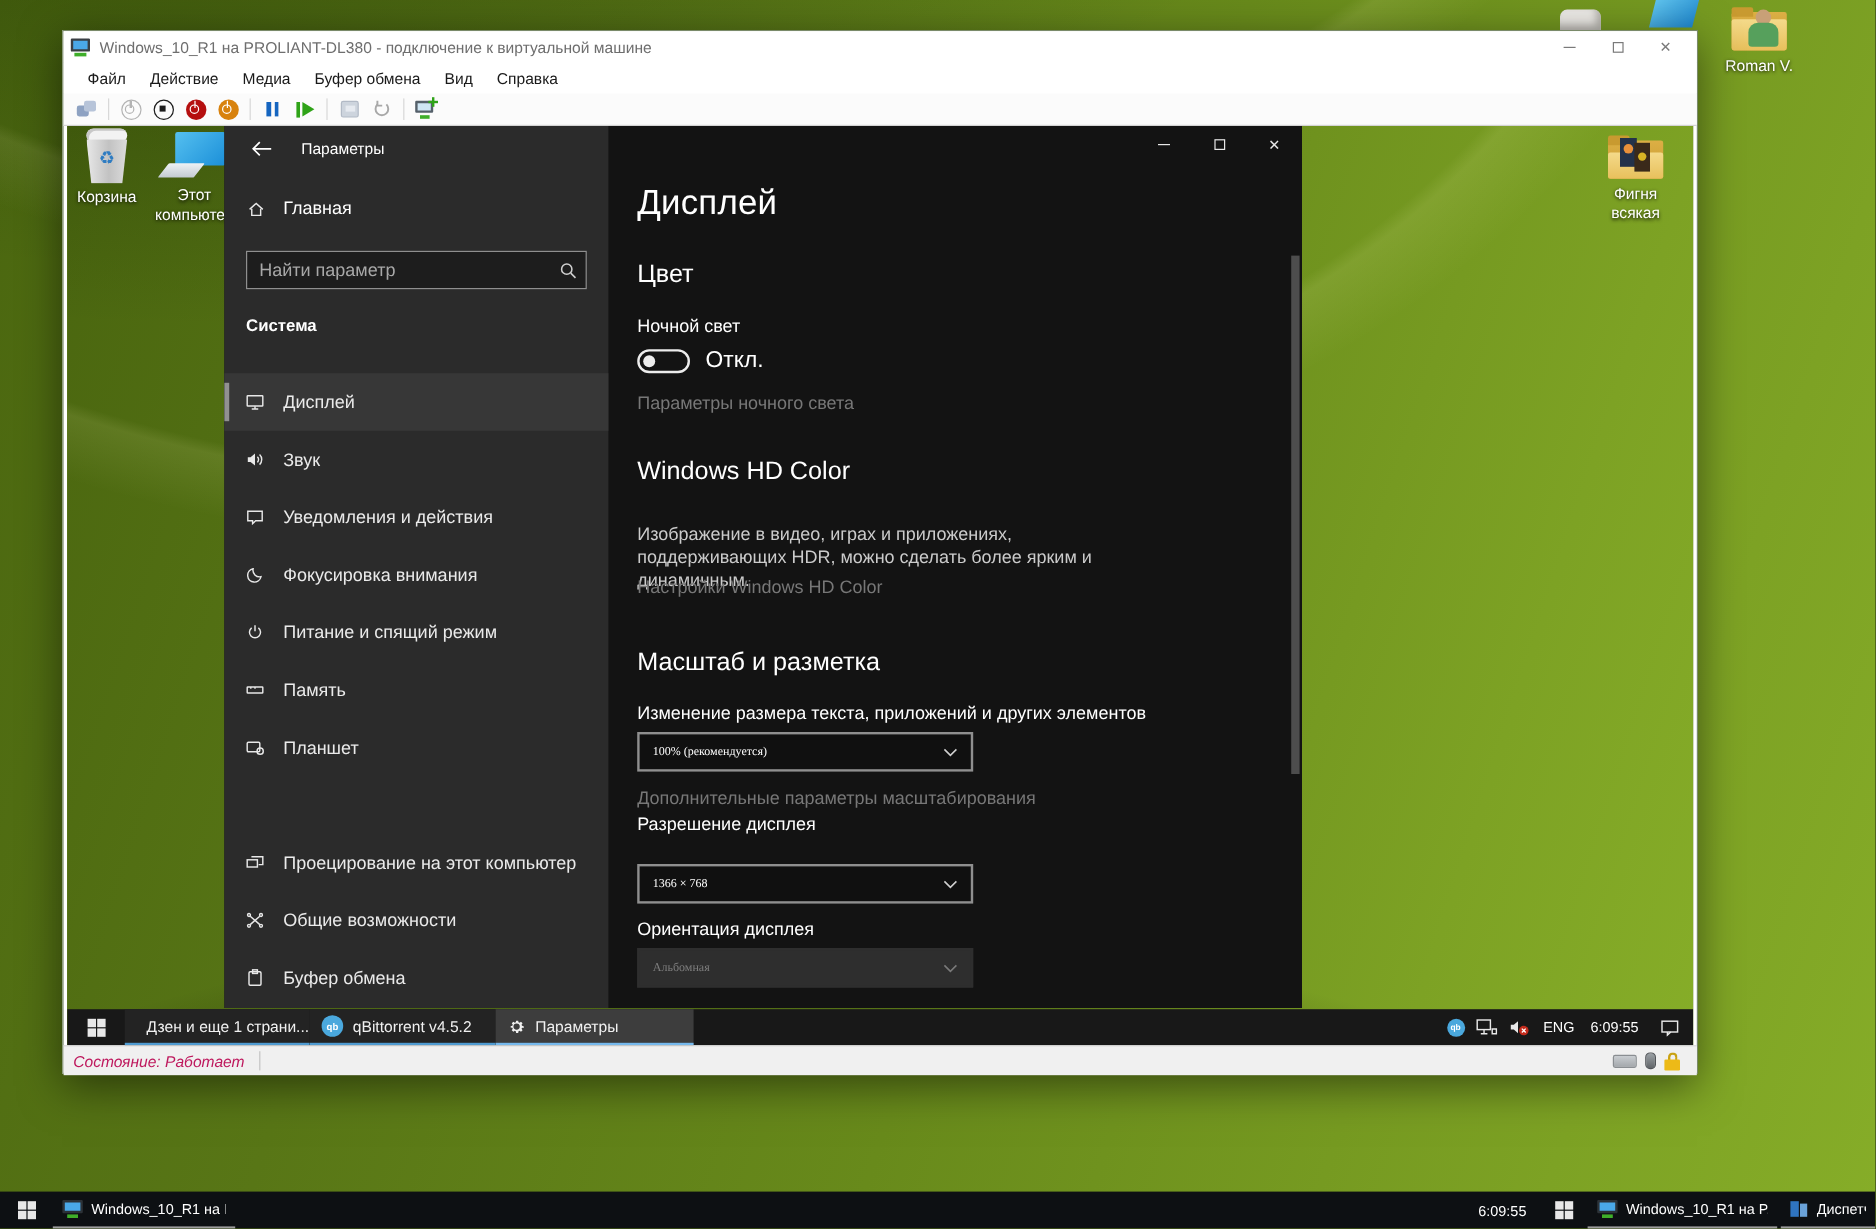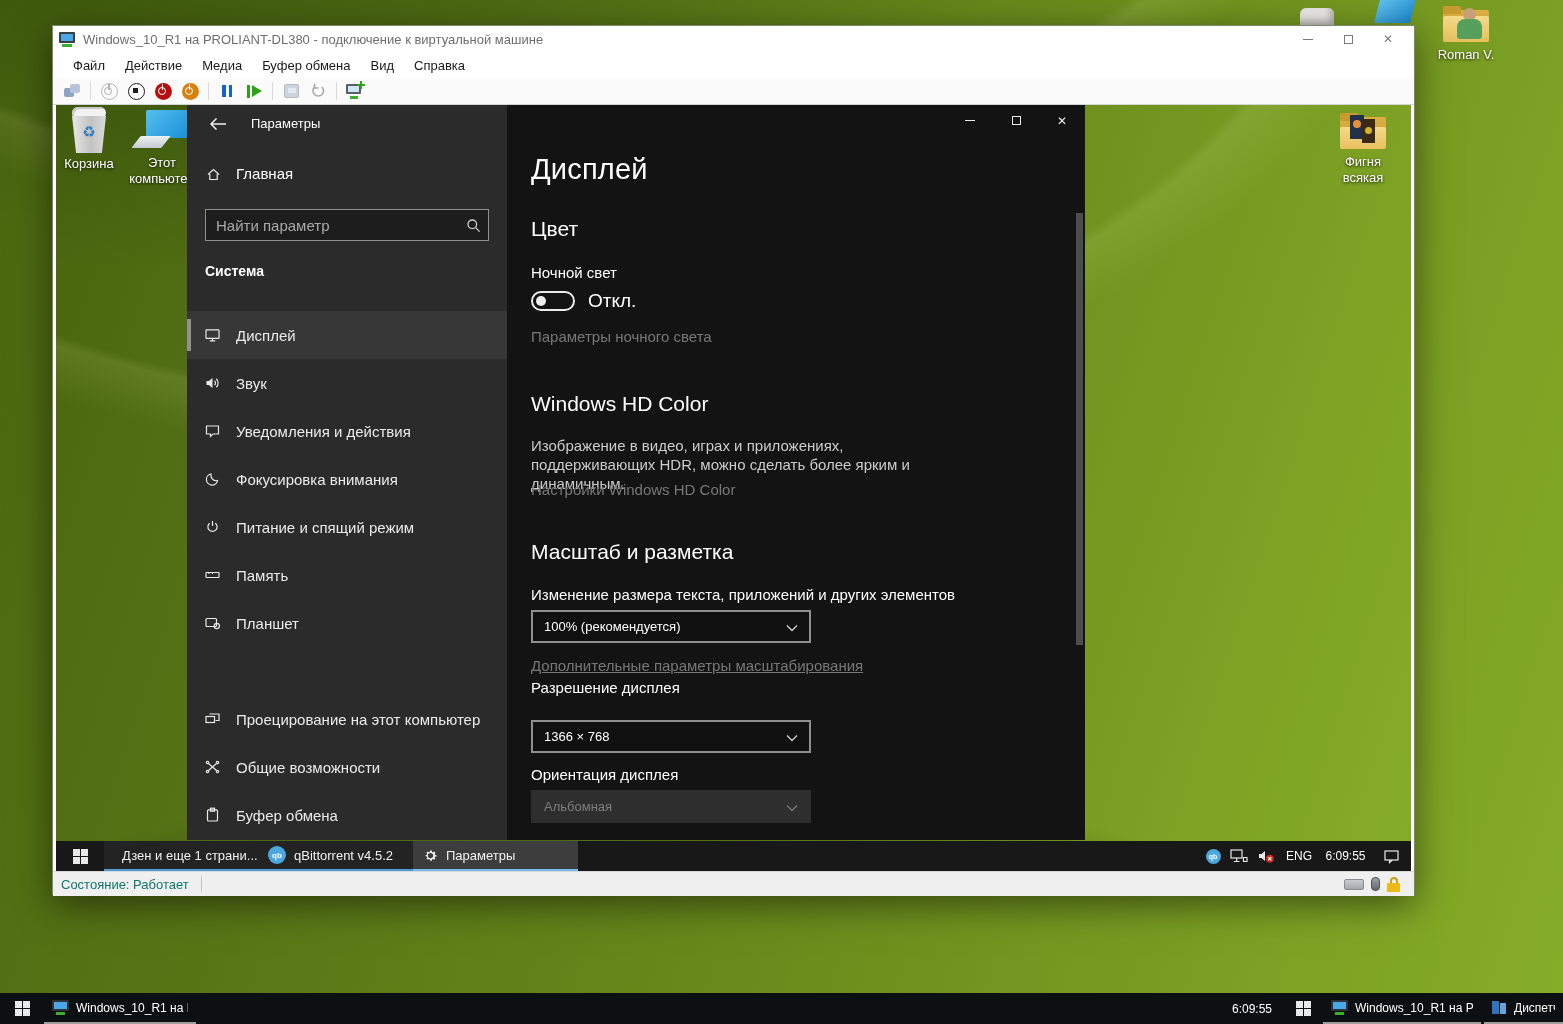--- a/index.html
+++ b/index.html
@@ -102,21 +102,21 @@
   .vt-btn.active { background:#3d3d3d; border-bottom-color:#76b9ed; }
   .edge-ico { width:18px; height:18px; border-radius:50%; background:radial-gradient(circle at 32% 32%, #8ae6d4 0%, #2bb3d8 38%, #0d7ed8 72%, #0a5fb8 100%); }
   .qb-ico { width:18px; height:18px; border-radius:50%; background:#4aa8dd; color:#fff; font-size:8px; font-weight:bold; display:flex; align-items:center; justify-content:center; }
   .qb-ico.small { width:15px; height:15px; font-size:7px; }
   .gear-ico svg { display:block; }
   .tray-item { position:absolute; top:0; height:30px; display:flex; align-items:center; justify-content:center; color:#fff; }
   .tray-txt { font-size:12px; color:#fff; }
 
   
   .vm-statusbar { height:25px; background:#f0f0f0; border-top:1px solid #d8d8d8; display:flex; align-items:center; padding:0 8px; position:relative; }
-  .vm-statusbar .st { font-size:13px; color:#0f766e; }
+  .vm-statusbar .st { font-size:13px; color:#be185d;font-style:italic; }
   .vm-statusbar .sep { width:1px; height:16px; background:#c4c4c4; margin-left:12px; }
   .sb-icons { position:absolute; right:14px; top:0; height:100%; display:flex; align-items:center; gap:7px; }
   .kbd-ico { width:20px; height:11px; background:linear-gradient(#c9cdd1,#a4a8ac); border:1px solid #8a8e92; border-radius:2px; }
   .mouse-ico { width:9px; height:14px; background:linear-gradient(#9aa0a4,#62666a); border:1px solid #505458; border-radius:4px; }
   .lock-ico { position:relative; width:13px; height:15px; }
   .lock-ico .sh { position:absolute; left:2.5px; top:0; width:8px; height:8px; border:2px solid #c9a213; border-bottom:none; border-radius:5px 5px 0 0; }
   .lock-ico .bd { position:absolute; left:0; bottom:0; width:13px; height:9px; background:#edba17; border-radius:1px; }
 
   
   .settings { position:absolute; left:131px; top:0; width:898px; height:735px; background:#131313; z-index:5; }
@@ -144,21 +144,21 @@
   .pg-title { position:absolute; left:24px; top:48px; font-size:29px; color:#fff; font-weight:normal; letter-spacing:.2px; }
   .h2 { position:absolute; left:24px; font-size:21px; color:#fff; font-weight:normal; }
   .lab { position:absolute; left:24px; font-size:15px; color:#fff; }
   .glink { position:absolute; left:24px; font-size:15px; color:#777; }
   .para { position:absolute; left:24px; width:432px; font-size:15px; color:#cbcbcb; line-height:19px; }
   .toggle { position:absolute; left:24px; display:flex; align-items:center; gap:13px; }
   .tg { width:44px; height:20px; border:2px solid #ececec; border-radius:10px; position:relative; }
   .tg .knob { position:absolute; left:3px; top:3px; width:10px; height:10px; border-radius:50%; background:#ececec; }
   .toggle .t { font-size:19px; color:#fff; }
   .dd { position:absolute; left:24px; width:280px; height:33px; background:#101010; border:2px solid #8f8f8f; display:flex; align-items:center; justify-content:space-between; padding:0 11px; }
-  .dd .v { font-size:13px; color:#fff; }
+  .dd .v { font-size:10px; color:#fff;font-family:Liberation Serif, serif; }
   .dd.disabled { background:#2e2e2e; border-color:#2e2e2e; }
   .dd.disabled .v { color:#7d7d7d; }
   .sx-scroll { position:absolute; right:2px; top:108px; width:7px; height:432px; background:#4d4d4d; }
 
   
   .outer-taskbar { position:absolute; left:0; bottom:0; width:100%; height:31px; background:#0d1013; z-index:9; }
   .ot-item { position:absolute; top:0; height:31px; display:flex; align-items:center; gap:7px; padding:0 8px; }
   .ot-item .t { font-size:12px; color:#fff; white-space:nowrap; overflow:hidden; }
   .ot-item.ul { border-bottom:2px solid #9e9e9e; }
   .ot-clock { position:absolute; top:0; height:31px; display:flex; align-items:center; font-size:12px; color:#fff; }
@@ -450,33 +450,33 @@
           <div class="h2" style="top:112px;">Цвет</div>
           <div class="lab" style="top:159px;text-align:right;">Ночной свет</div>
           <div class="toggle" style="top:185px;">
             <span class="tg">
                 <span class="knob"></span>
               </span>
             <span class="t">Откл.</span>
           </div>
           <div class="glink" style="top:223px;">Параметры ночного света</div>
 
-          <div class="h2" style="top:287px;">Windows HD Color</div>
+          <div class="h2" style="top:276px;">Windows HD Color</div>
           <div class="para" style="top:331px;">Изображение в видео, играх и приложениях, поддерживающих HDR, можно сделать более ярким и динамичным.</div>
           <div class="glink" style="top:376px;">Настройки Windows HD Color</div>
 
           <div class="h2" style="top:435px;">Масштаб и разметка</div>
           <div class="lab" style="top:481px;">Изменение размера текста, приложений и других элементов</div>
           <div class="dd" style="top:505px;">
             <span class="v">100% (рекомендуется)</span>
             <span><svg width="12" height="8" viewBox="0 0 12 8" fill="none" stroke="#d0d0d0" stroke-width="1.3">
                   <path d="M1 1.5 6 6.5 11 1.5"></path>
                 </svg></span>
           </div>
-          <div class="glink" style="top:552px;text-decoration:underline;">Дополнительные параметры масштабирования</div>
+          <div class="glink" style="top:552px;">Дополнительные параметры масштабирования</div>
 
           <div class="lab" style="top:574px;">Разрешение дисплея</div>
           <div class="dd" style="top:615px;">
             <span class="v">1366 × 768</span>
             <span><svg width="12" height="8" viewBox="0 0 12 8" fill="none" stroke="#d0d0d0" stroke-width="1.3">
                   <path d="M1 1.5 6 6.5 11 1.5"></path>
                 </svg></span>
           </div>
 
           <div class="lab" style="top:661px;">Ориентация дисплея</div>

